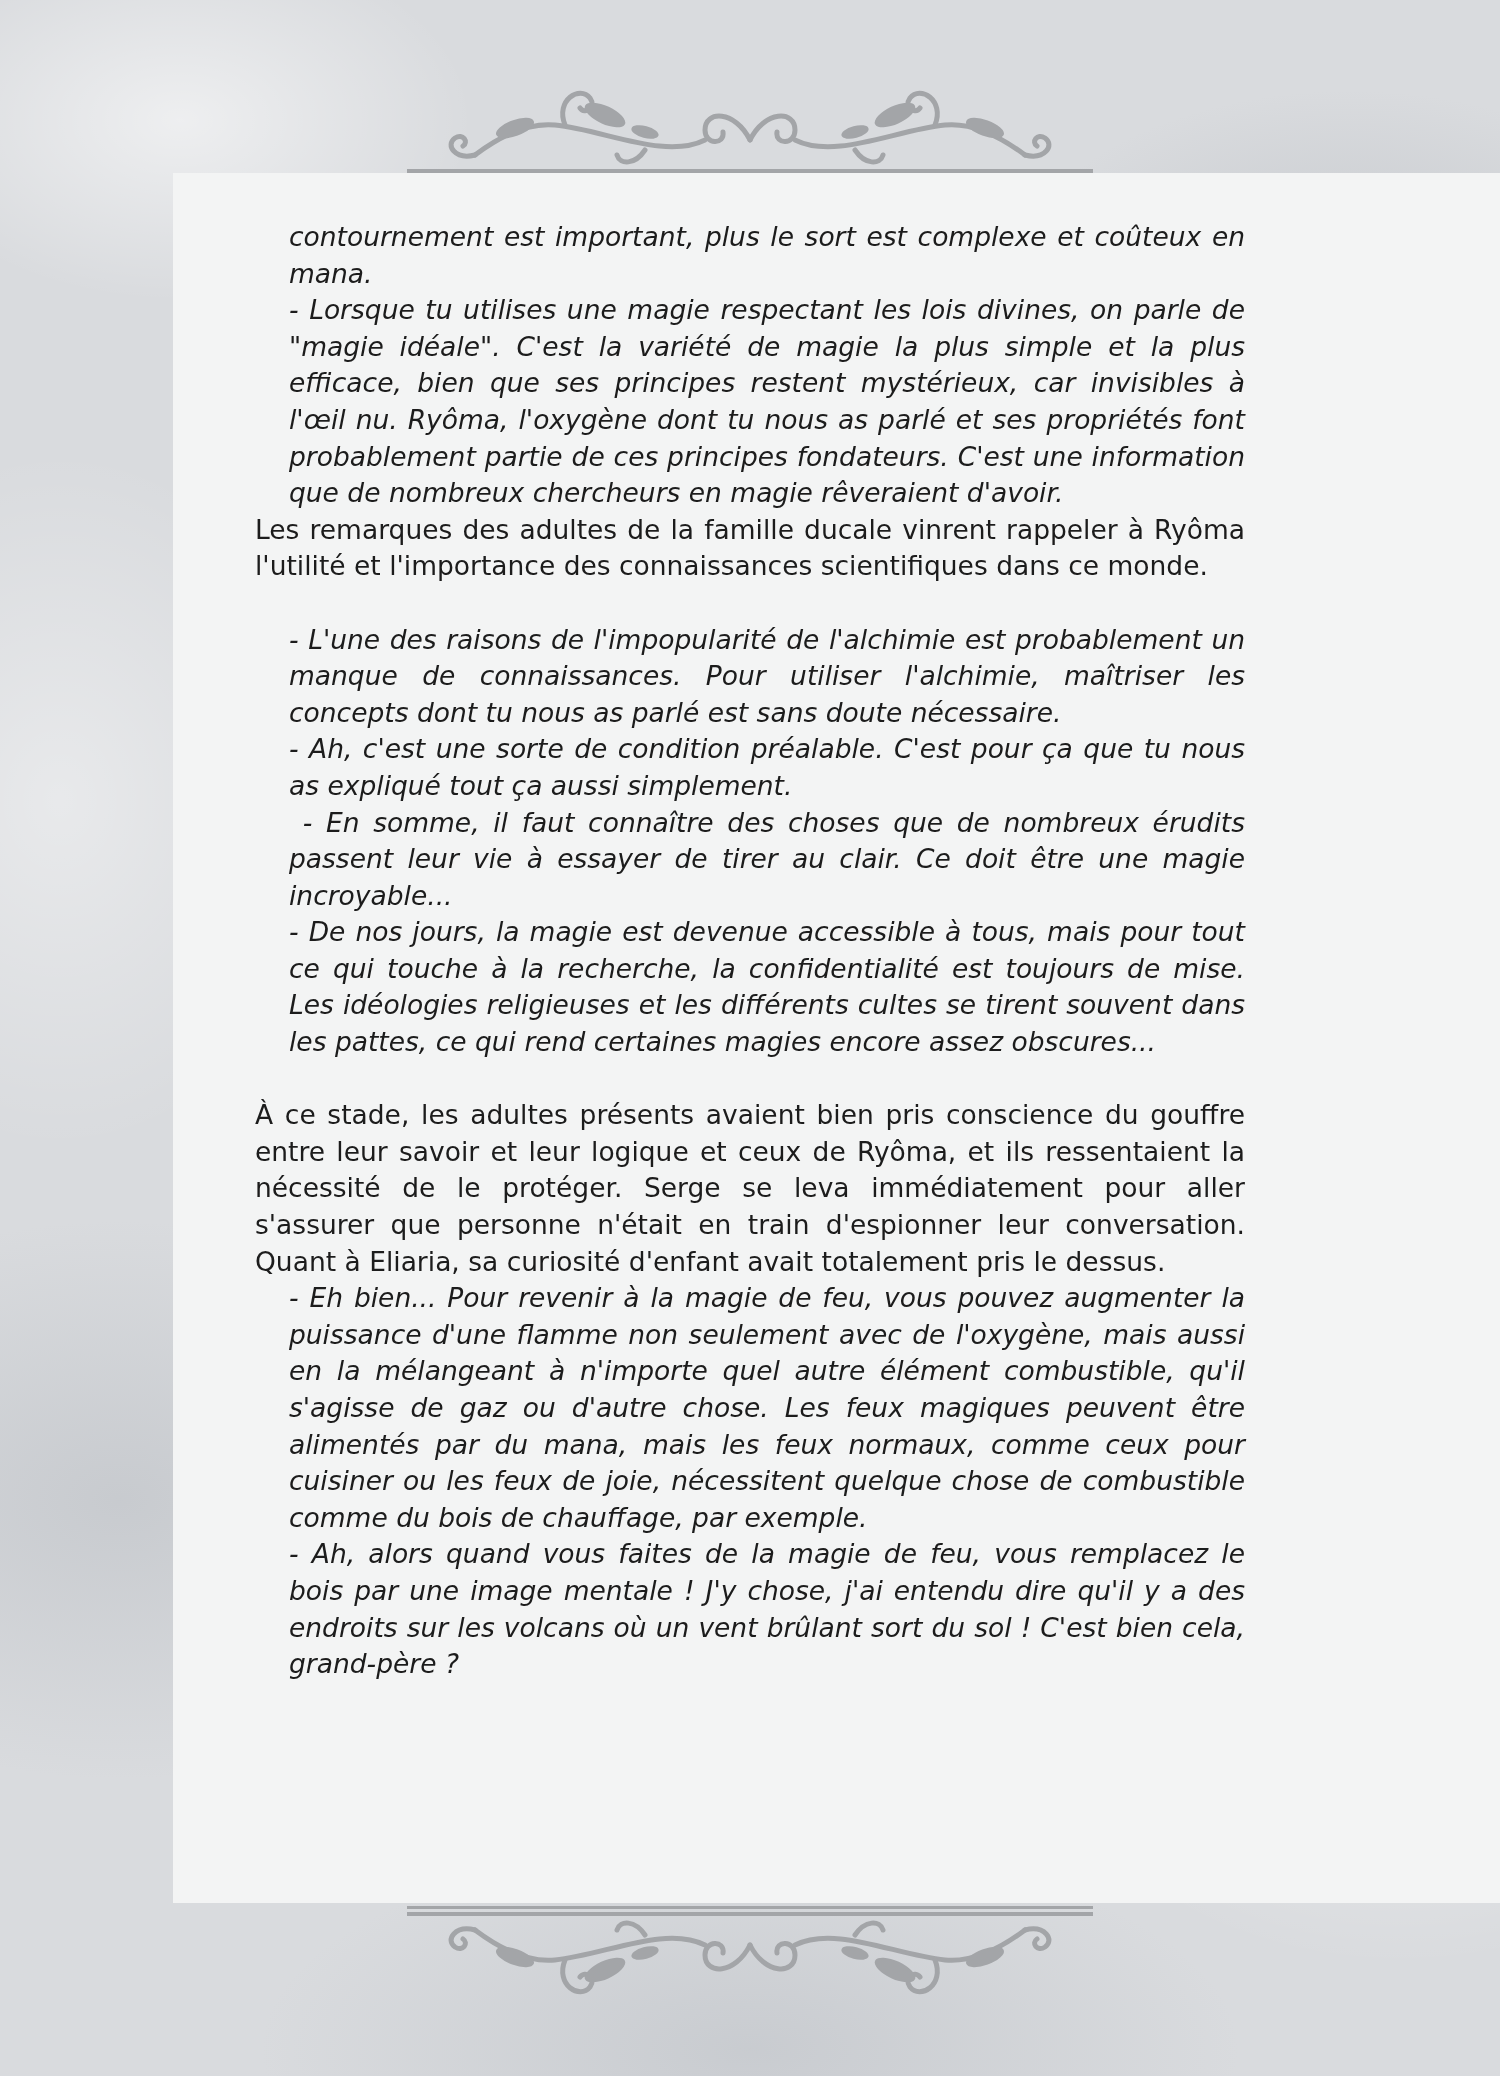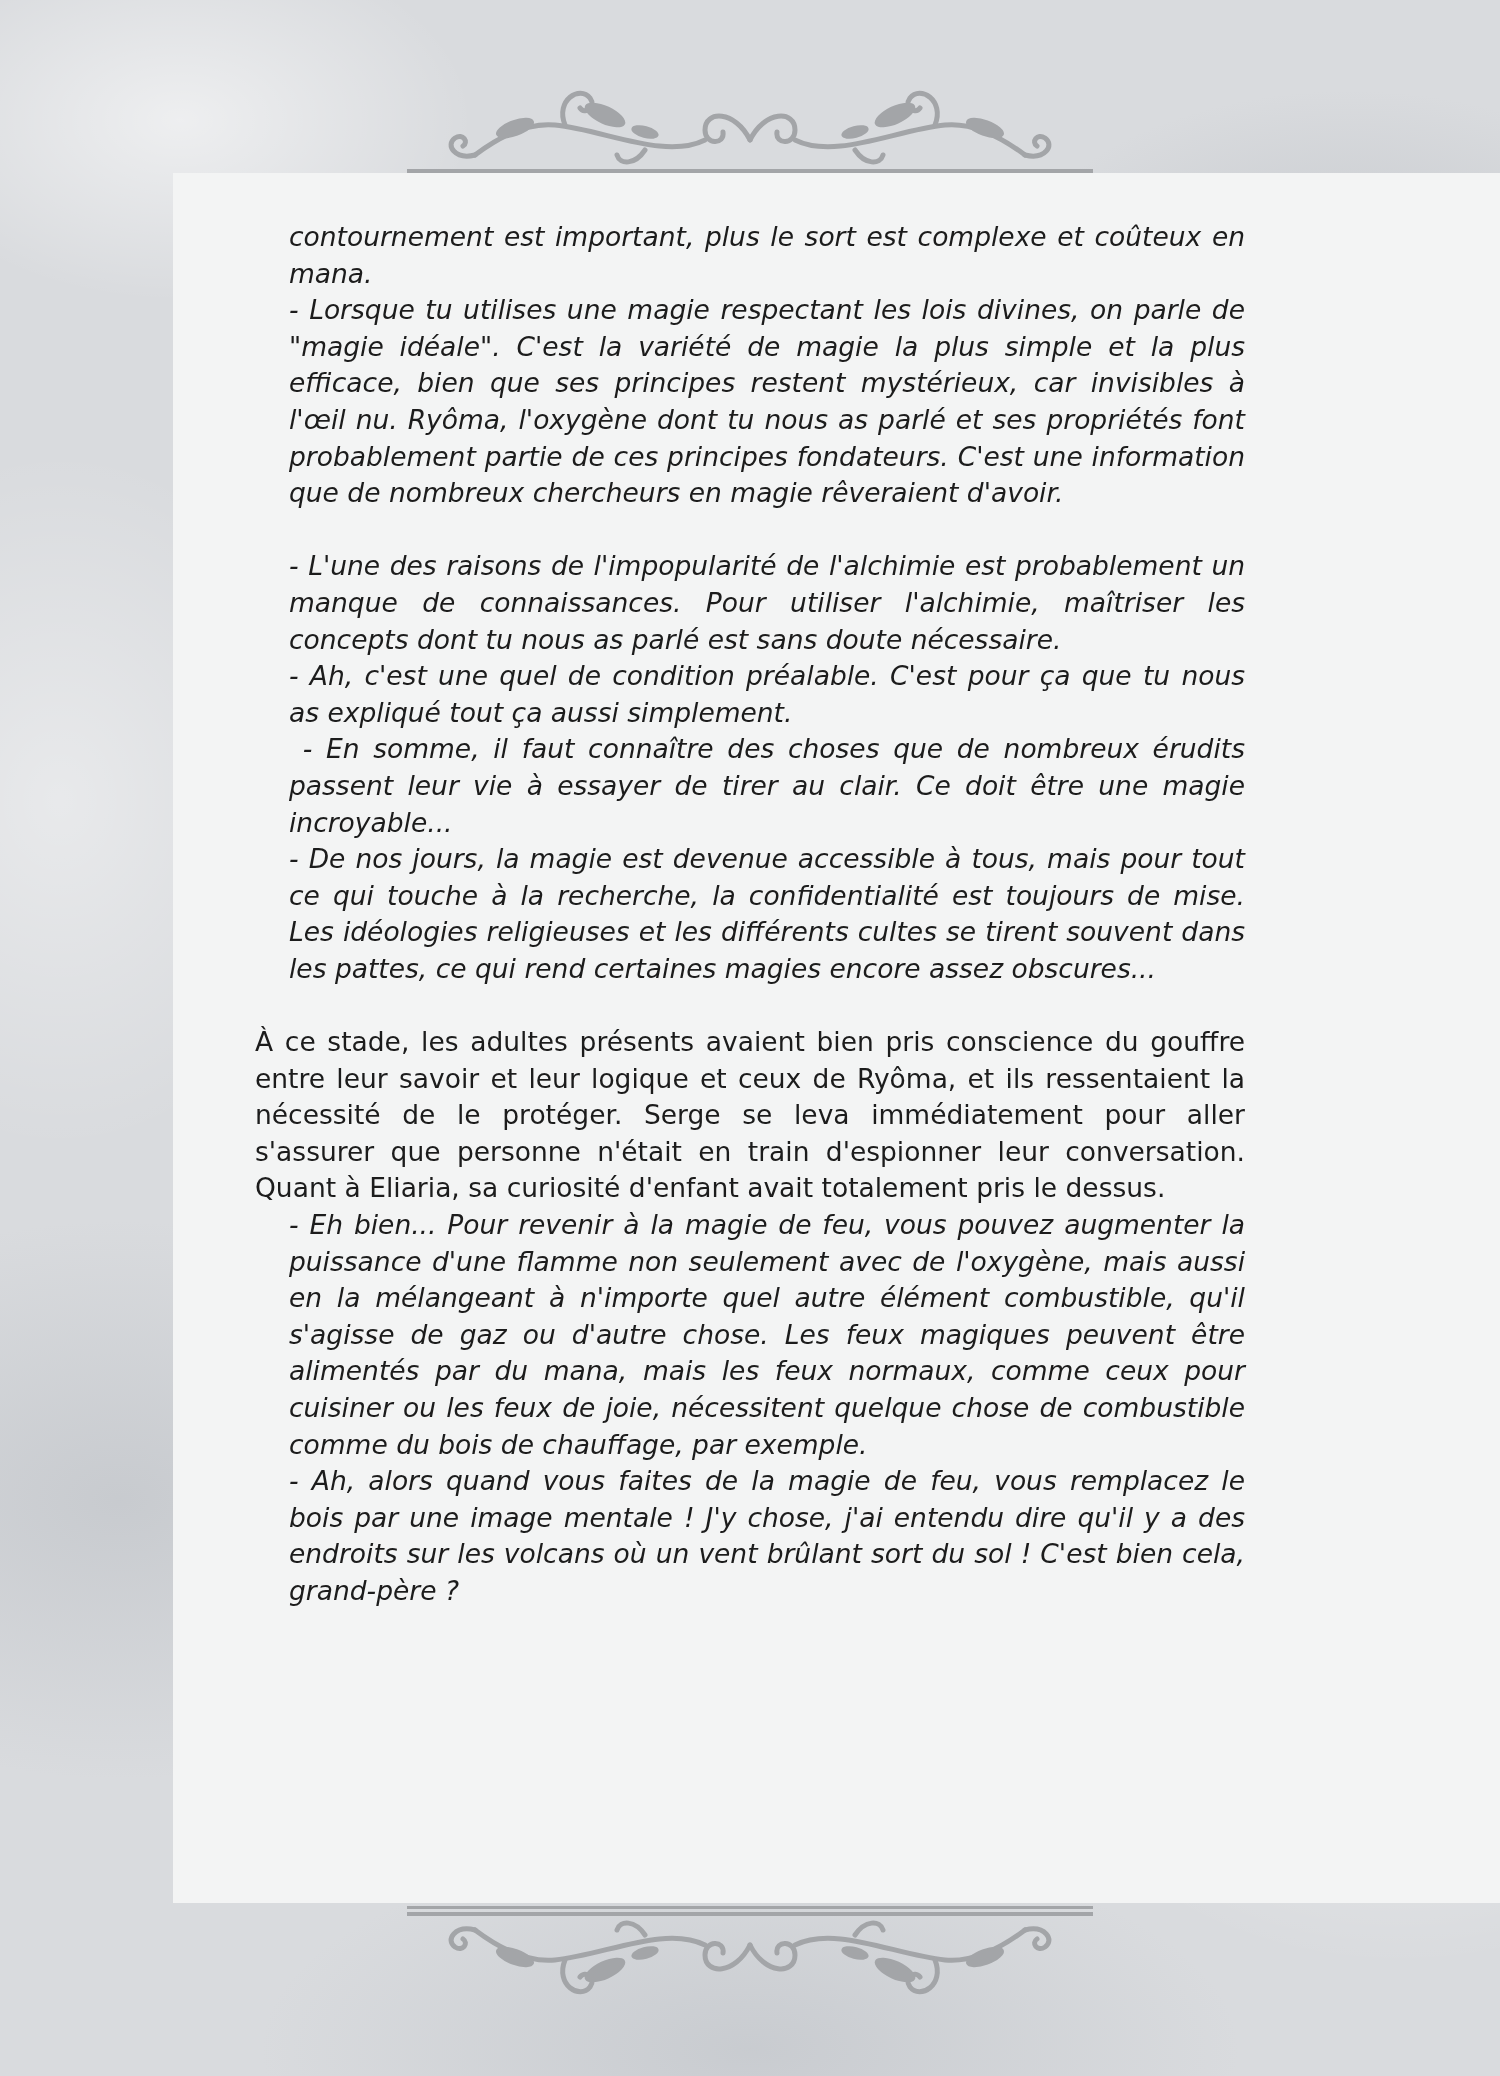--- a/index.html
+++ b/index.html
@@ -61,23 +61,24 @@
     </g>
     <rect x="2" y="99" width="686" height="4" fill="#a3a5a8"></rect>
     <rect x="2" y="106" width="686" height="3" fill="#a3a5a8"></rect>
   </svg>
 </div>
 
 <div class="panel">
   <div class="text-block" id="text-block">
       <p class="p dialogue">contournement est important, plus le sort est complexe et coûteux en mana.</p>
       <p class="p dialogue">- Lorsque tu utilises une magie respectant les lois divines, on parle de "magie idéale". C'est la variété de magie la plus simple et la plus efficace, bien que ses principes restent mystérieux, car invisibles à l'œil nu. Ryôma, l'oxygène dont tu nous as parlé et ses propriétés font probablement partie de ces principes fondateurs. C'est une information que de nombreux chercheurs en magie rêveraient d'avoir.</p>
+      <p class="p narrative">Les remarques des adultes de la famille ducale vinrent rappeler à Ryôma l'utilité et l'importance des connaissances scientifiques dans ce monde.</p>
       <div class="gap"></div>
       <p class="p dialogue">- L'une des raisons de l'impopularité de l'alchimie est probablement un manque de connaissances. Pour utiliser l'alchimie, maîtriser les concepts dont tu nous as parlé est sans doute nécessaire.</p>
-      <p class="p dialogue">- Ah, c'est une quel de condition préalable. C'est pour ça que tu nous as expliqué tout ça aussi simplement.</p>
+      <p class="p dialogue">- Ah, c'est une sorte de condition préalable. C'est pour ça que tu nous as expliqué tout ça aussi simplement.</p>
       <p class="p dialogue">&nbsp;- En somme, il faut connaître des choses que de nombreux érudits passent leur vie à essayer de tirer au clair. Ce doit être une magie incroyable...</p>
       <p class="p dialogue">- De nos jours, la magie est devenue accessible à tous, mais pour tout ce qui touche à la recherche, la confidentialité est toujours de mise. Les idéologies religieuses et les différents cultes se tirent souvent dans les pattes, ce qui rend certaines magies encore assez obscures...</p>
       <div class="gap"></div>
       <p class="p narrative">À ce stade, les adultes présents avaient bien pris conscience du gouffre entre leur savoir et leur logique et ceux de Ryôma, et ils ressentaient la nécessité de le protéger. Serge se leva immédiatement pour aller s'assurer que personne n'était en train d'espionner leur conversation. Quant à Eliaria, sa curiosité d'enfant avait totalement pris le dessus.</p>
       <p class="p dialogue">- Eh bien... Pour revenir à la magie de feu, vous pouvez augmenter la puissance d'une flamme non seulement avec de l'oxygène, mais aussi en la mélangeant à n'importe quel autre élément combustible, qu'il s'agisse de gaz ou d'autre chose. Les feux magiques peuvent être alimentés par du mana, mais les feux normaux, comme ceux pour cuisiner ou les feux de joie, nécessitent quelque chose de combustible comme du bois de chauffage, par exemple.</p>
       <p class="p dialogue">- Ah, alors quand vous faites de la magie de feu, vous remplacez le bois par une image mentale ! J'y chose, j'ai entendu dire qu'il y a des endroits sur les volcans où un vent brûlant sort du sol ! C'est bien cela, grand-père ?</p>
     </div>
 </div>
 
 <div class="ornament bottom">

